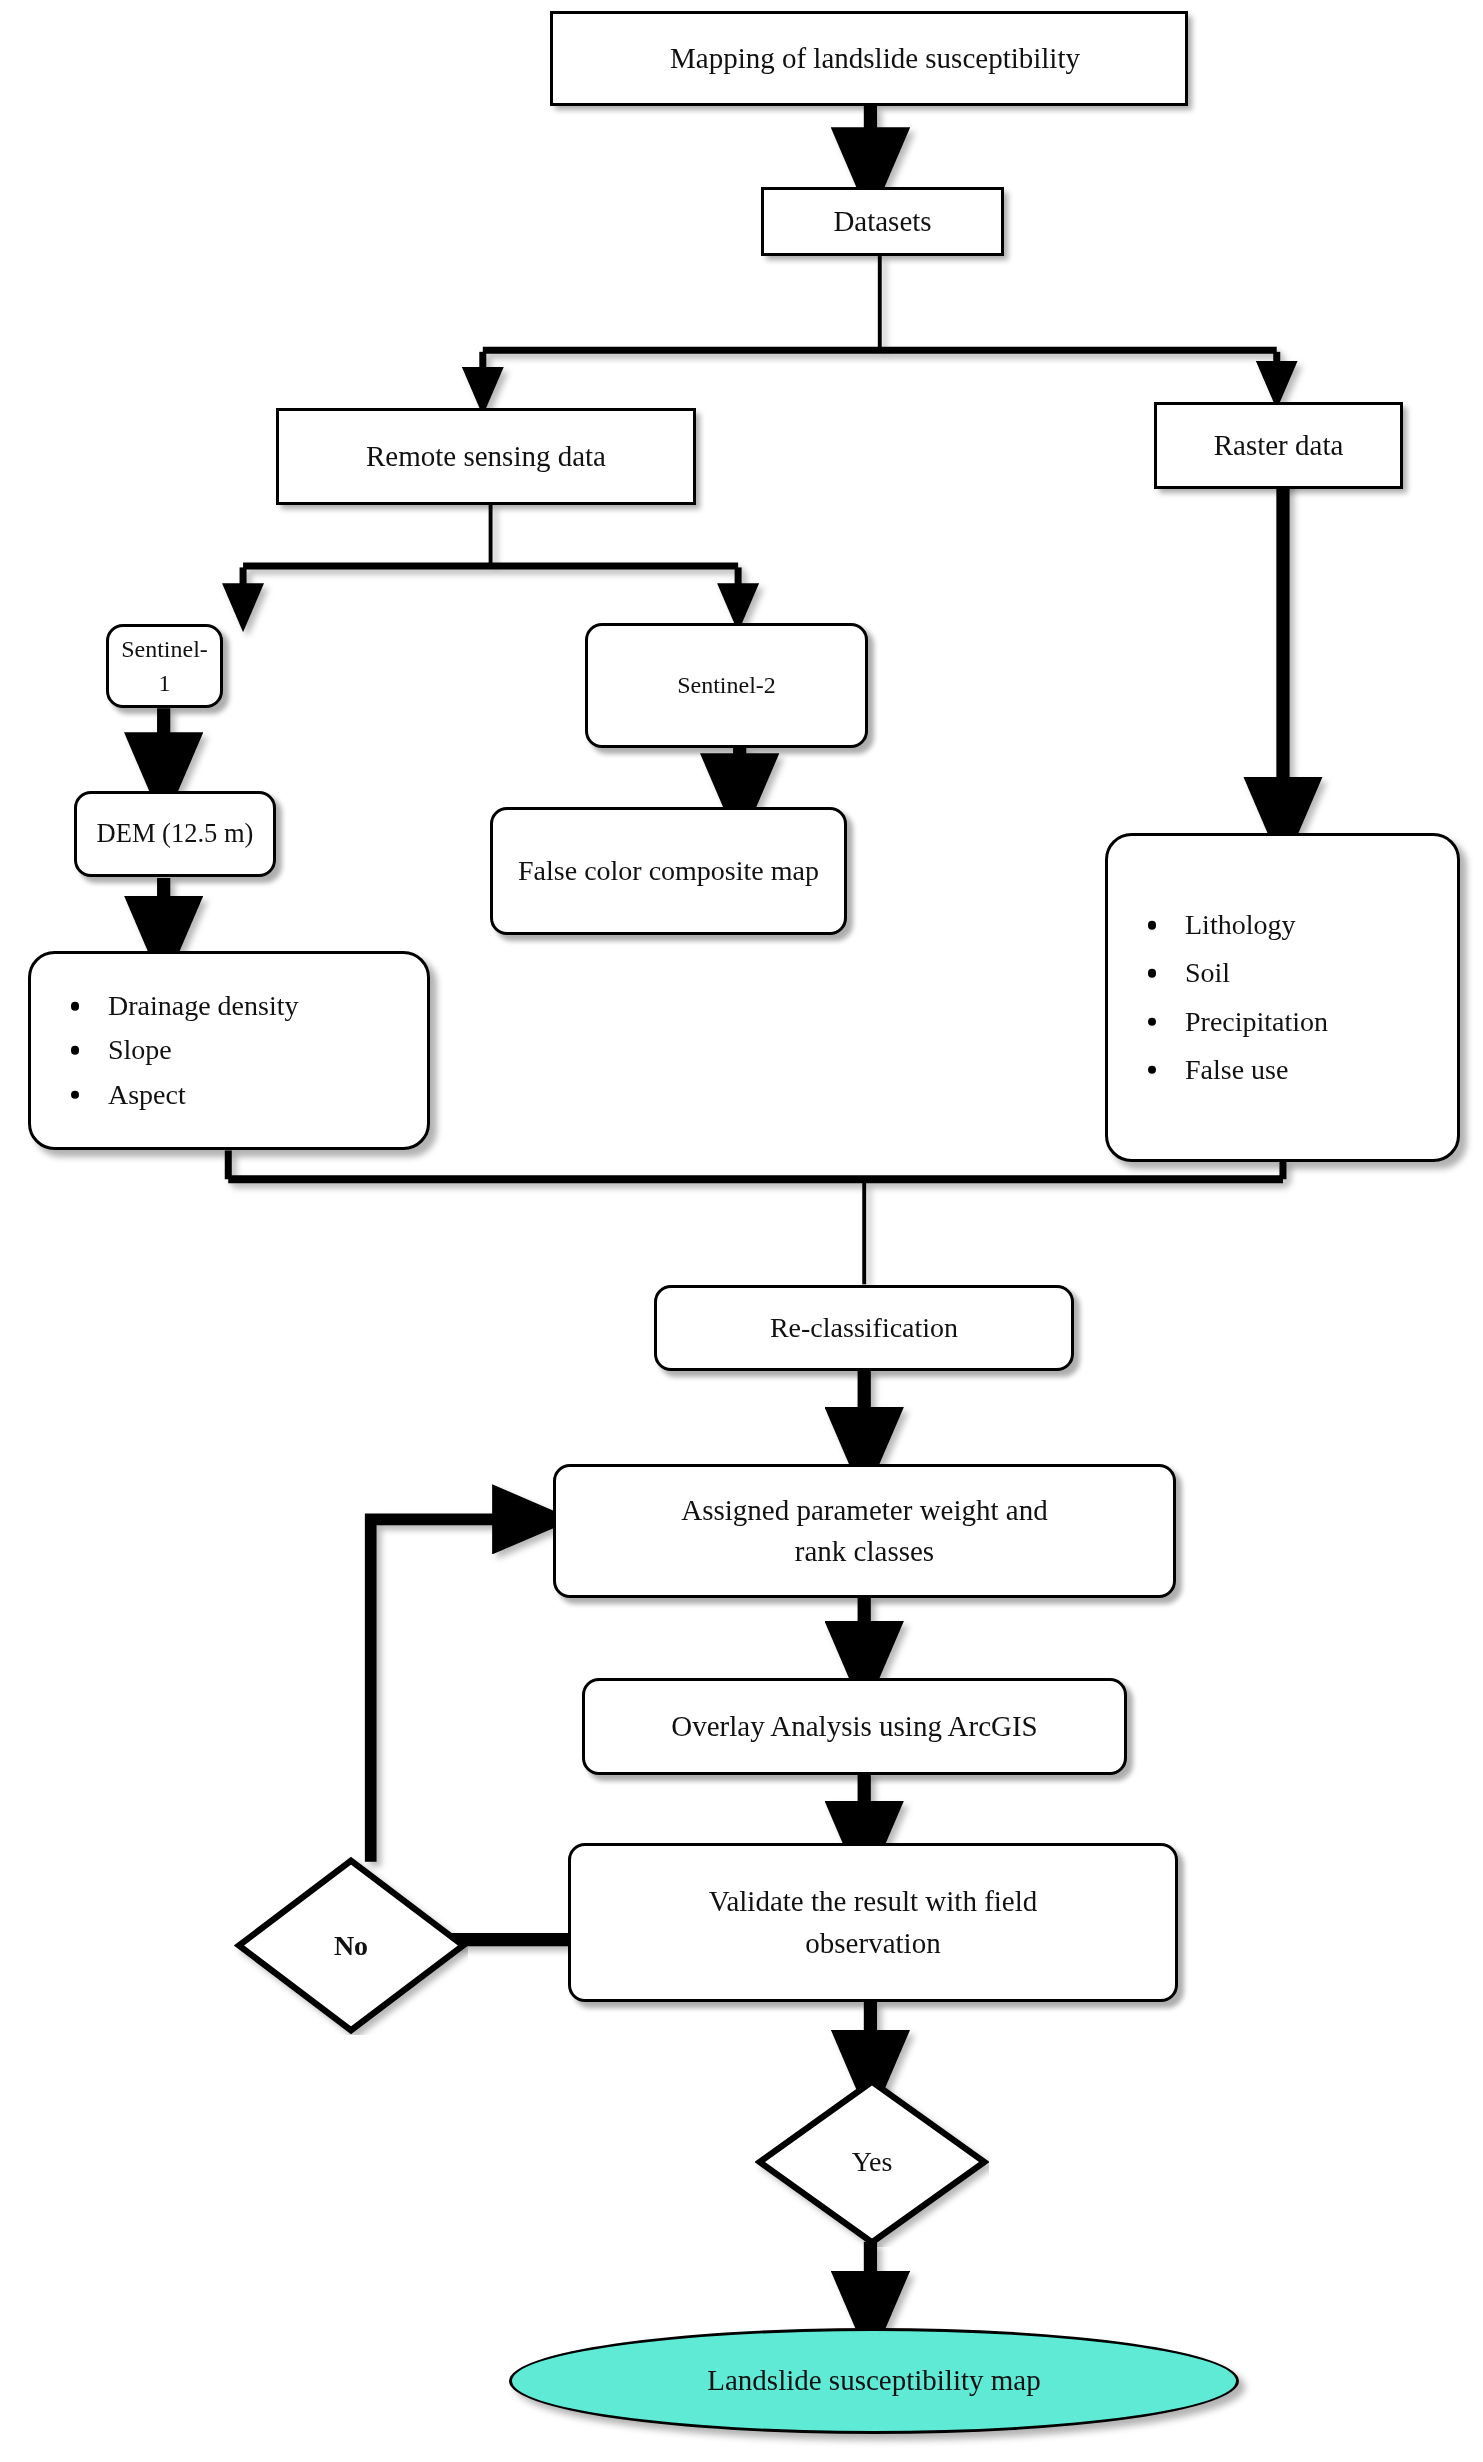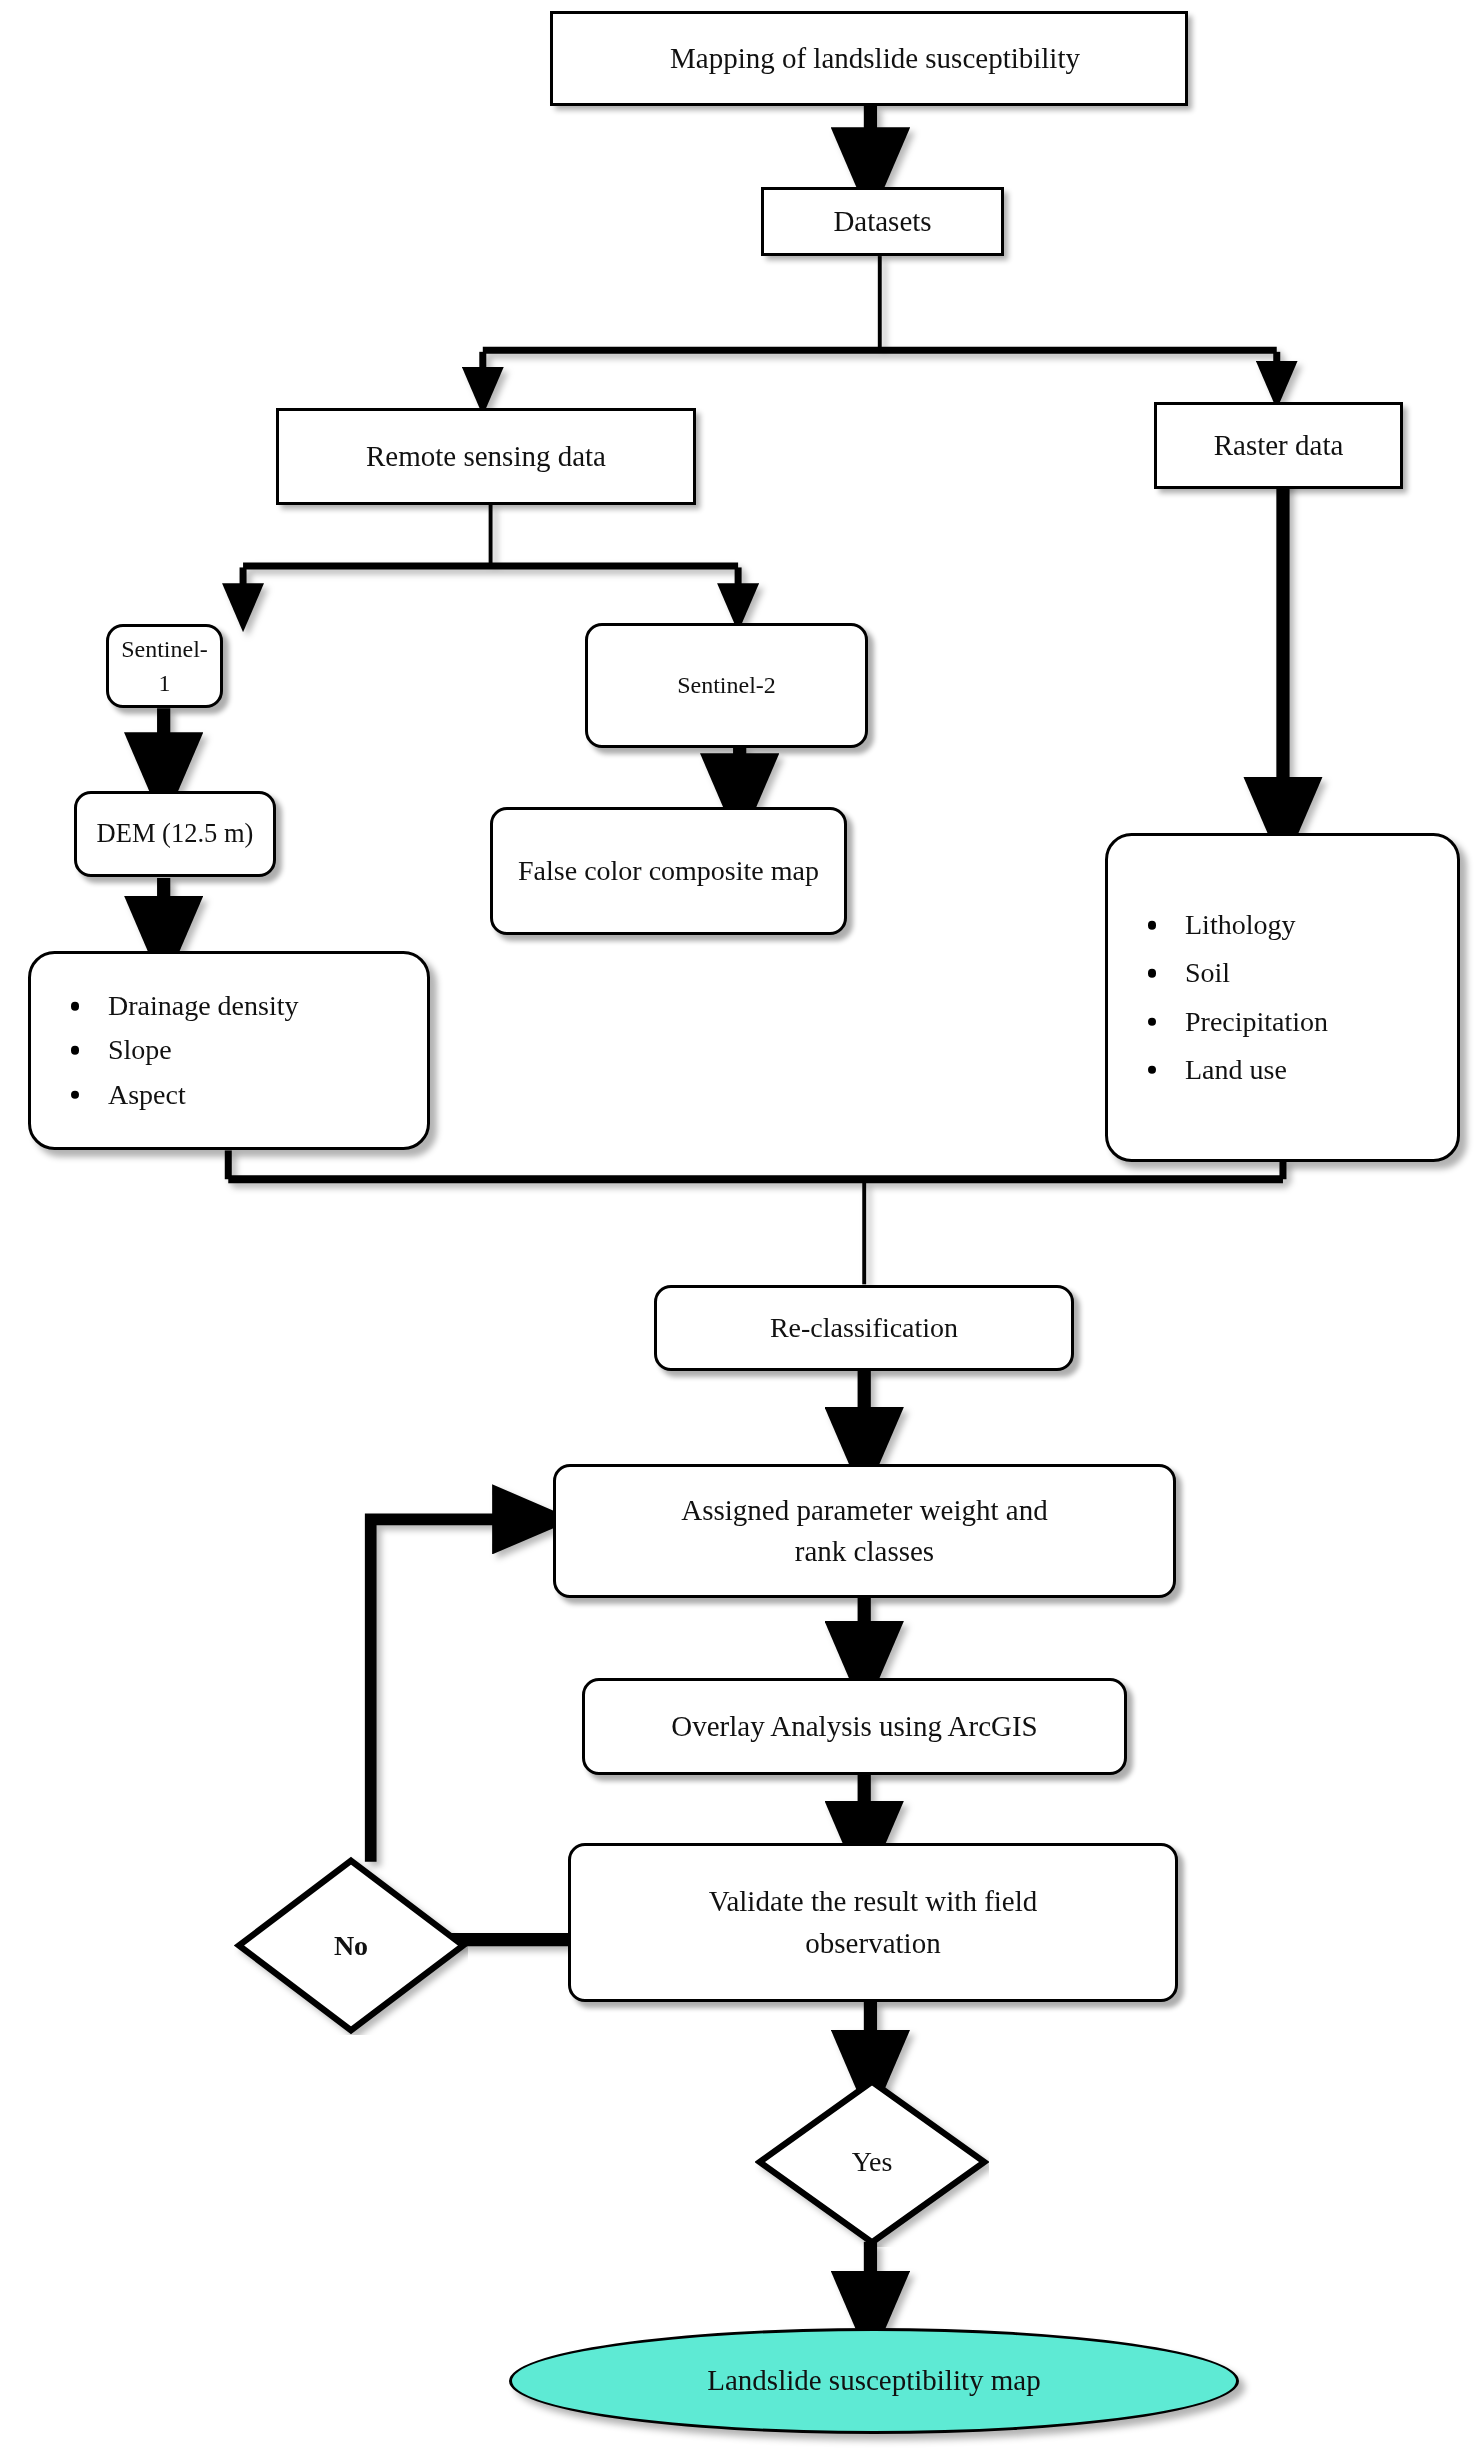--- a/index.html
+++ b/index.html
@@ -212,21 +212,21 @@
       <li>Slope</li>
       <li>Aspect</li>
     </ul>
   </div>
 
   <div class="bullet-node" style="left:1105px; top:833px; width:355px; height:329px;">
     <ul class="bullet-list" style="font-size:28px; line-height:1.72;">
       <li>Lithology</li>
       <li>Soil</li>
       <li>Precipitation</li>
-      <li>Land use</li>
+      <li>False use</li>
     </ul>
   </div>
 
   <div class="node rounded" style="left:654px; top:1285px; width:420px; height:86px; font-size:28px;">
     <span class="node-label">Re-classification</span>
   </div>
 
   <div class="node rounded" style="left:582px; top:1678px; width:545px; height:97px; font-size:29px;">
     <span class="node-label">Overlay Analysis using ArcGIS</span>
   </div>

